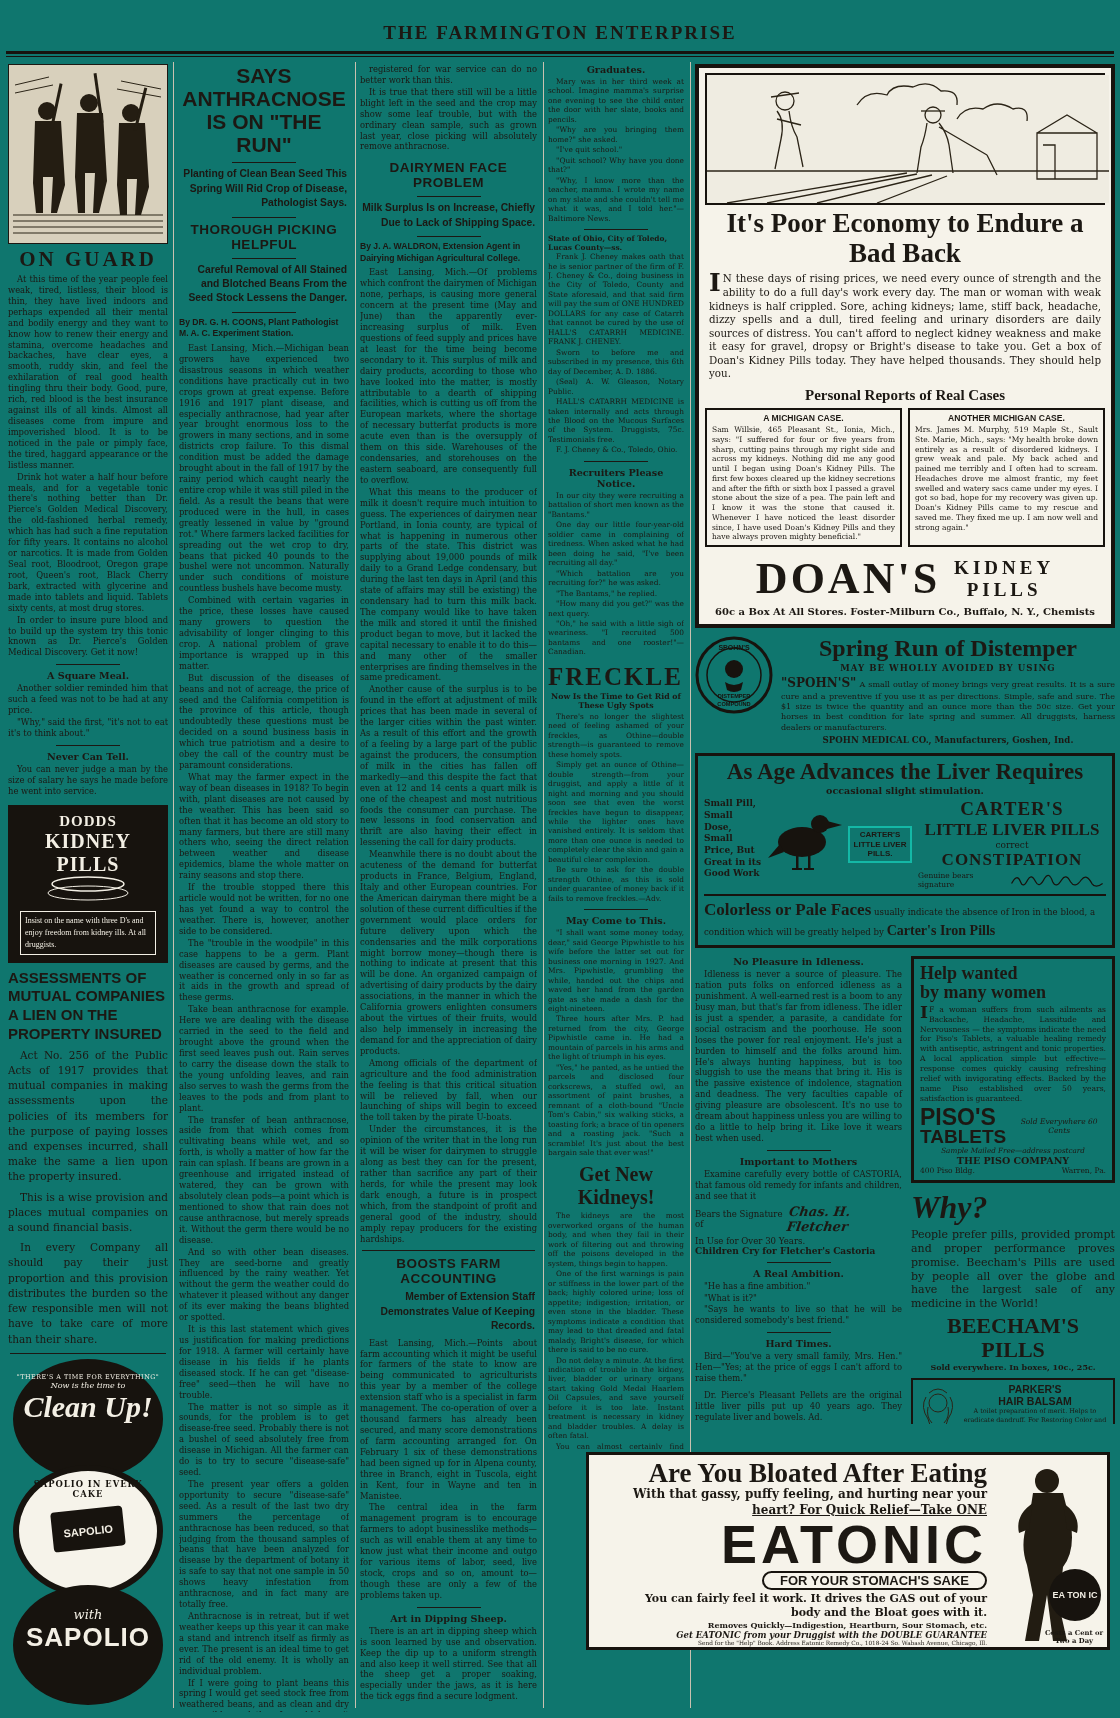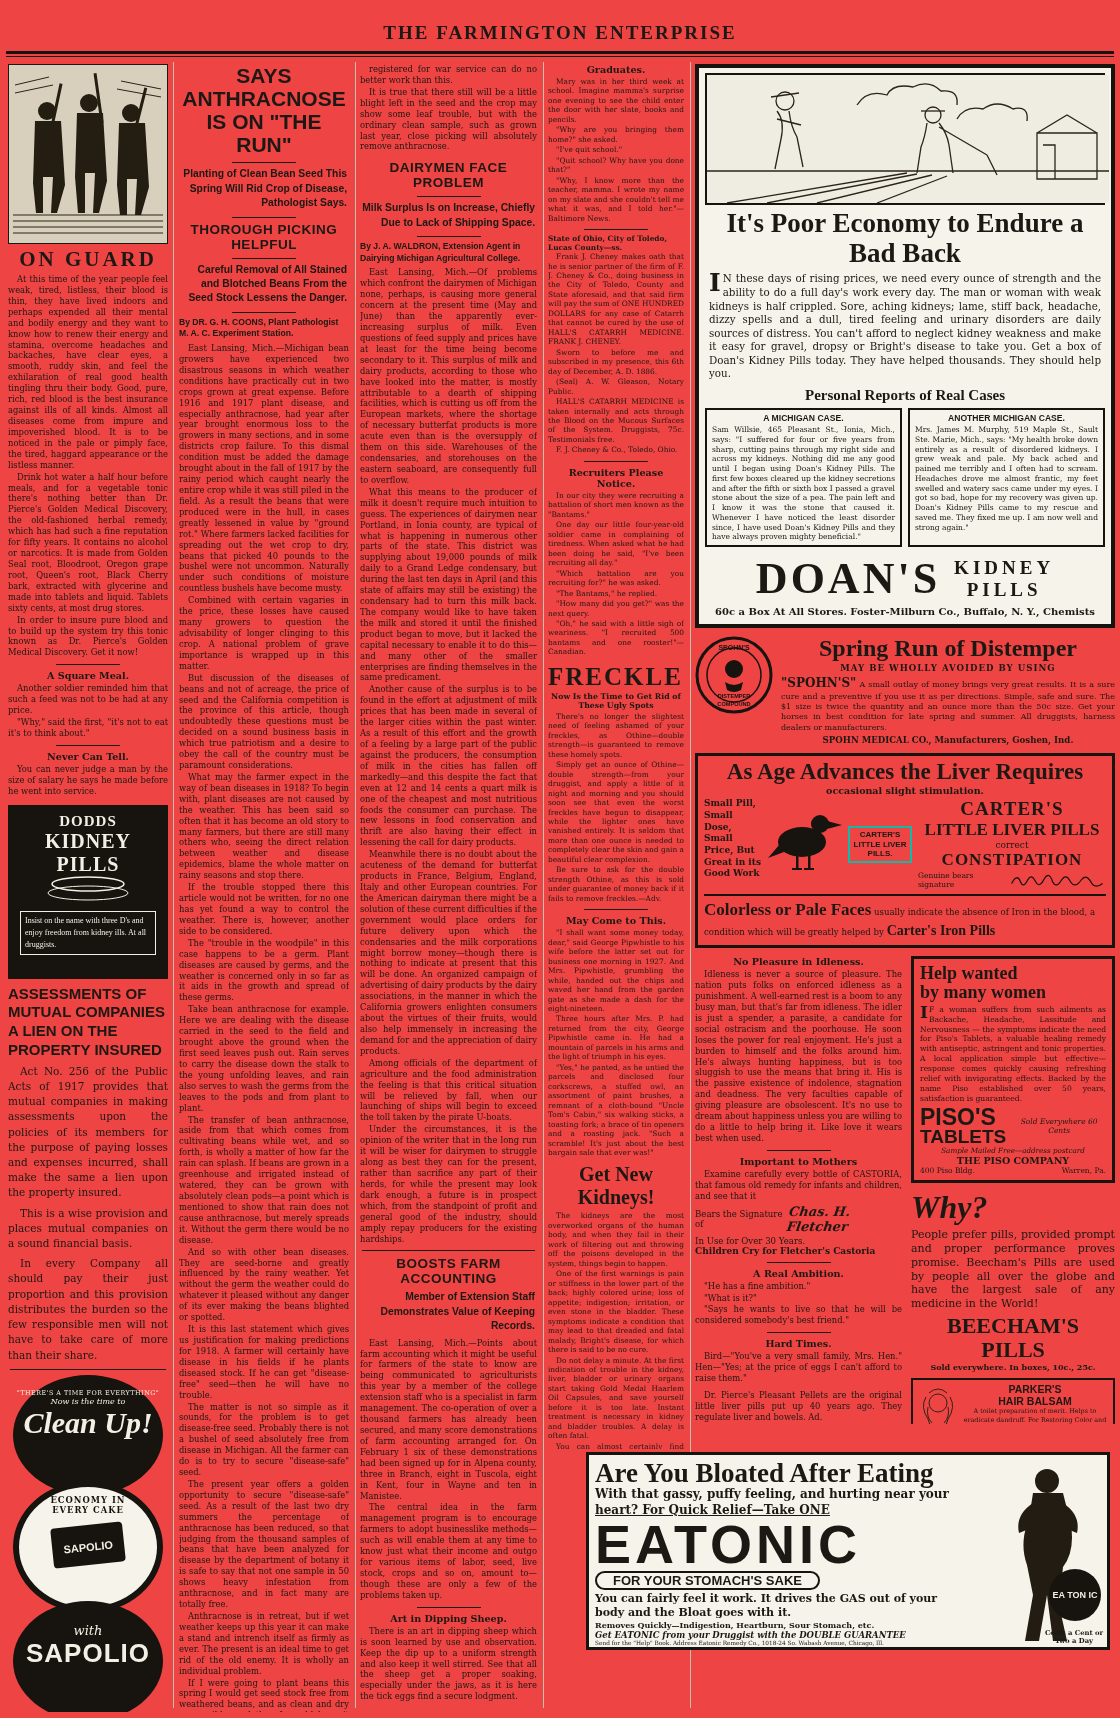--- a/index.html
+++ b/index.html
@@ -1,17 +1,17 @@
 <!DOCTYPE html>
 <html><head>
 <meta charset="utf-8">
 <style>
   * { margin:0; padding:0; box-sizing:border-box; }
   html,body { background:#6e6a62; }
-  .page { position:relative; width:1120px; height:1718px; margin:0 auto; background:#ef4444;
+  .page { position:relative; width:1120px; height:1718px; margin:0 auto; background:#0f766e;
           color:#1c1813; font-family:"DejaVu Serif", serif; overflow:hidden; }
   .masthead { position:absolute; top:22px; left:0; width:100%; text-align:center;
               font-family:"Liberation Serif", serif; font-weight:bold; font-size:19px; letter-spacing:2px; }
   .masthead-rule { position:absolute; top:51px; left:6px; right:6px; height:6px;
                    border-top:3px solid #17130e; border-bottom:1px solid #17130e; }
   .vline { position:absolute; top:62px; width:1px; height:1646px; background:#c9c1b0; }
   .col { position:absolute; top:64px; overflow:hidden; }
   #col1 { left:8px;  width:160px; height:1648px; }
   #col2 { left:179px; width:170px; height:1648px; }
   #col3 { left:360px; width:177px; height:1648px; }
@@ -33,21 +33,21 @@
             line-height:1.35; margin:3px 0; }
   .onguard-title { font-family:"Liberation Serif", serif; font-weight:bold; font-size:21px;
                    letter-spacing:3px; text-align:center; margin:3px 0 2px; }
   .assess-title { font-family:"Liberation Sans", sans-serif; font-weight:bold; font-size:15px;
                   line-height:1.25; margin:6px 0 4px; }
   .assess-para { font-size:10.5px; line-height:1.45; text-align:justify; text-indent:12px; margin-bottom:5px; }
 
   
   .illus { display:block; }
   .soldier-box { border:1px solid #1c1813; background:#ded7c6; }
-  .ad-black { background:#17130e; color:#f3efe4; text-align:center; padding:6px 4px 20px; border:2px solid #17130e; }
+  .ad-black { background:#17130e; color:#f3efe4; text-align:center; padding:6px 4px 4px; border:2px solid #17130e; }
   .dodds-top { font-family:"Liberation Serif", serif; font-weight:bold; letter-spacing:1px; }
   .dodds-caption { background:#17130e; color:#f3efe4; border:1px solid #f3efe4; margin:5px 6px 2px;
                    font-size:8px; line-height:1.5; padding:3px 4px; text-align:left; font-family:"Liberation Serif", serif; }
   .circle { border-radius:50%; width:150px; margin:0 auto; text-align:center; position:relative; }
   .circle-black { background:#17130e; color:#f3efe4; }
   .circle-white { background:#f6f3ea; border:6px solid #17130e; color:#17130e; }
   .cleanup-script { font-family:"Liberation Serif", serif; font-style:italic; font-weight:bold; font-size:30px; }
   .sapolio-big { font-family:"Liberation Sans", sans-serif; font-weight:bold; font-size:26px; letter-spacing:1px; }
 
   
@@ -117,21 +117,21 @@
   .script { font-family:"DejaVu Serif", serif; font-style:italic; transform:skewX(-8deg); display:inline-block; }
 
   
   .freckles-head { font-family:"Liberation Serif", serif; font-weight:bold; font-size:25px; letter-spacing:2px; text-align:center; }
   .freckles-sub { font-weight:bold; font-size:7.8px; text-align:center; margin:1px 0 2px; }
   .kidneys-head { font-family:"Liberation Serif", serif; font-weight:bold; font-size:20px; text-align:center; margin:2px 0; }
 
   
   #eatonic { position:absolute; left:586px; top:1452px; width:524px; height:198px;
              border:3px solid #17130e; background:#f6f3ea; display:flex; overflow:hidden; }
-  .eat-left { flex:1; text-align:left; padding:5px 2px 2px 6px; }
+  .eat-left { flex:1; text-align:right; padding:5px 2px 2px 6px; }
   .eat-h1 { font-family:"Liberation Serif", serif; font-weight:bold; font-size:27px; line-height:1; }
   .eat-h2 { font-weight:bold; font-size:12px; line-height:1.3; }
   .eat-h3 { font-weight:bold; font-size:12px; line-height:1.3; text-decoration:underline; }
   .eat-brand { font-family:"Liberation Sans", sans-serif; font-weight:bold; font-size:54px;
                letter-spacing:4px; line-height:0.9; margin:2px 0 1px; }
   .eat-pill { display:inline-block; border:2px solid #17130e; border-radius:14px; padding:0 16px;
               font-family:"Liberation Sans", sans-serif; font-weight:bold; font-size:13px; }
   .eat-l4 { font-weight:bold; font-size:11px; line-height:1.3; margin-top:2px; }
   .eat-l6 { font-size:8px; font-weight:bold; }
   .eat-l7 { font-size:8.5px; font-style:italic; font-weight:bold; }
@@ -220,21 +220,21 @@
       </div>
     <div class="sep-wide"></div>
 
     <div>
       <div class="circle circle-black" style="height:120px; padding-top:14px">
         <div style="font-size:6.4px; letter-spacing:0.5px">"THERE'S A TIME FOR EVERYTHING"</div>
         <div style="font-size:8px; font-style:italic">Now is the time to</div>
         <div class="cleanup-script">Clean Up!</div>
       </div>
       <div class="circle circle-white" style="height:132px; margin-top:-14px; padding-top:8px">
-        <div style="font-size:8.4px; font-weight:bold; letter-spacing:1px; width:110px; margin:0 auto">ECONOMY IN EVERY CAKE</div>
+        <div style="font-size:8.4px; font-weight:bold; letter-spacing:1px; width:110px; margin:0 auto">SAPOLIO IN EVERY CAKE</div>
         <svg width="84" height="58" viewBox="0 0 84 58">
           <rect x="6" y="10" width="72" height="40" rx="4" fill="#17130e" transform="rotate(-6 42 30)"></rect>
           <text x="42" y="36" text-anchor="middle" fill="#f3efe4" font-family="Liberation Sans, sans-serif" font-size="11" font-weight="bold" transform="rotate(-6 42 30)">SAPOLIO</text>
         </svg>
       </div>
       <div class="circle circle-black" style="height:120px; margin-top:-12px; padding-top:22px">
         <div style="font-size:13px; font-style:italic">with</div>
         <div class="sapolio-big">SAPOLIO</div>
       </div>
     </div>

